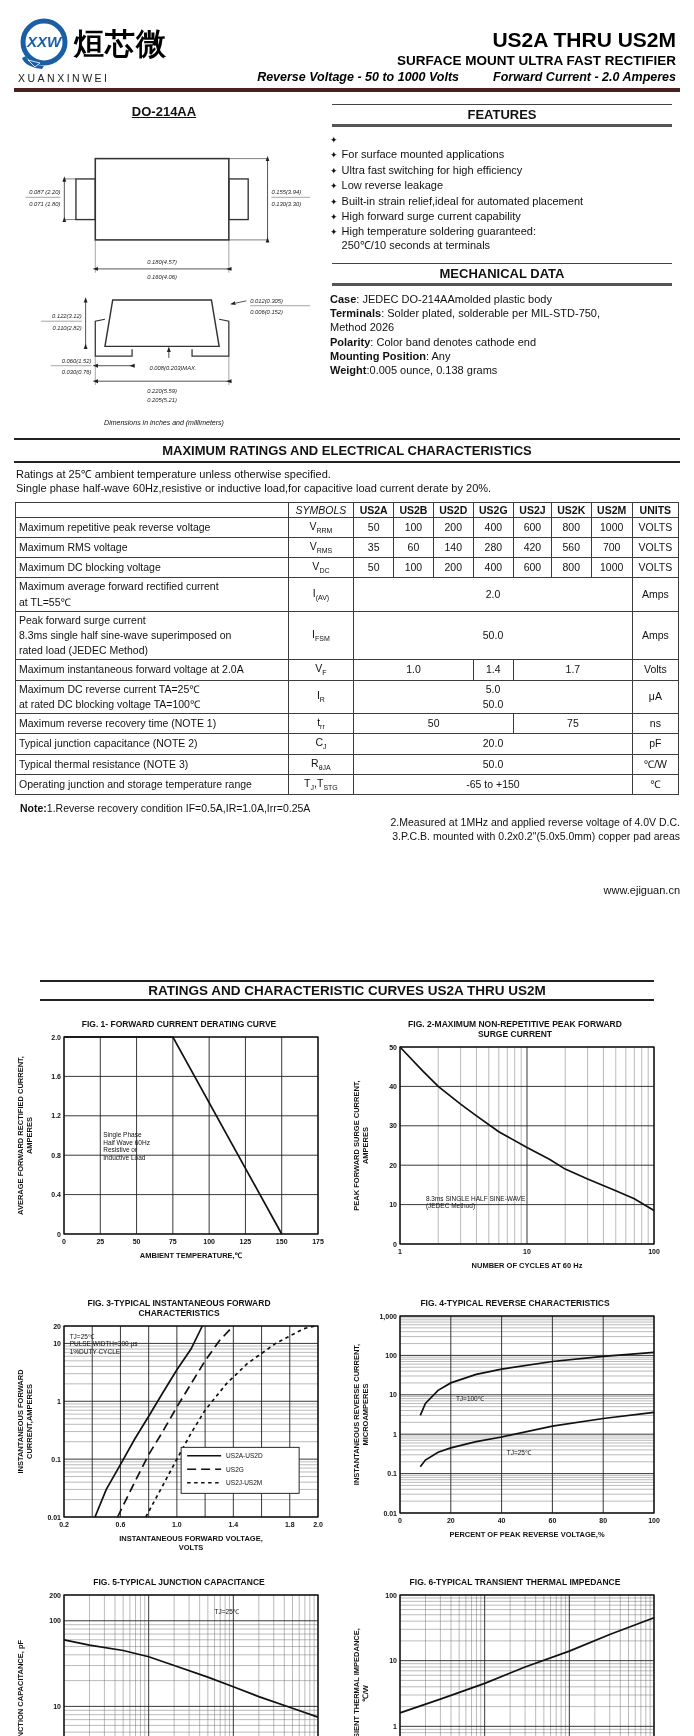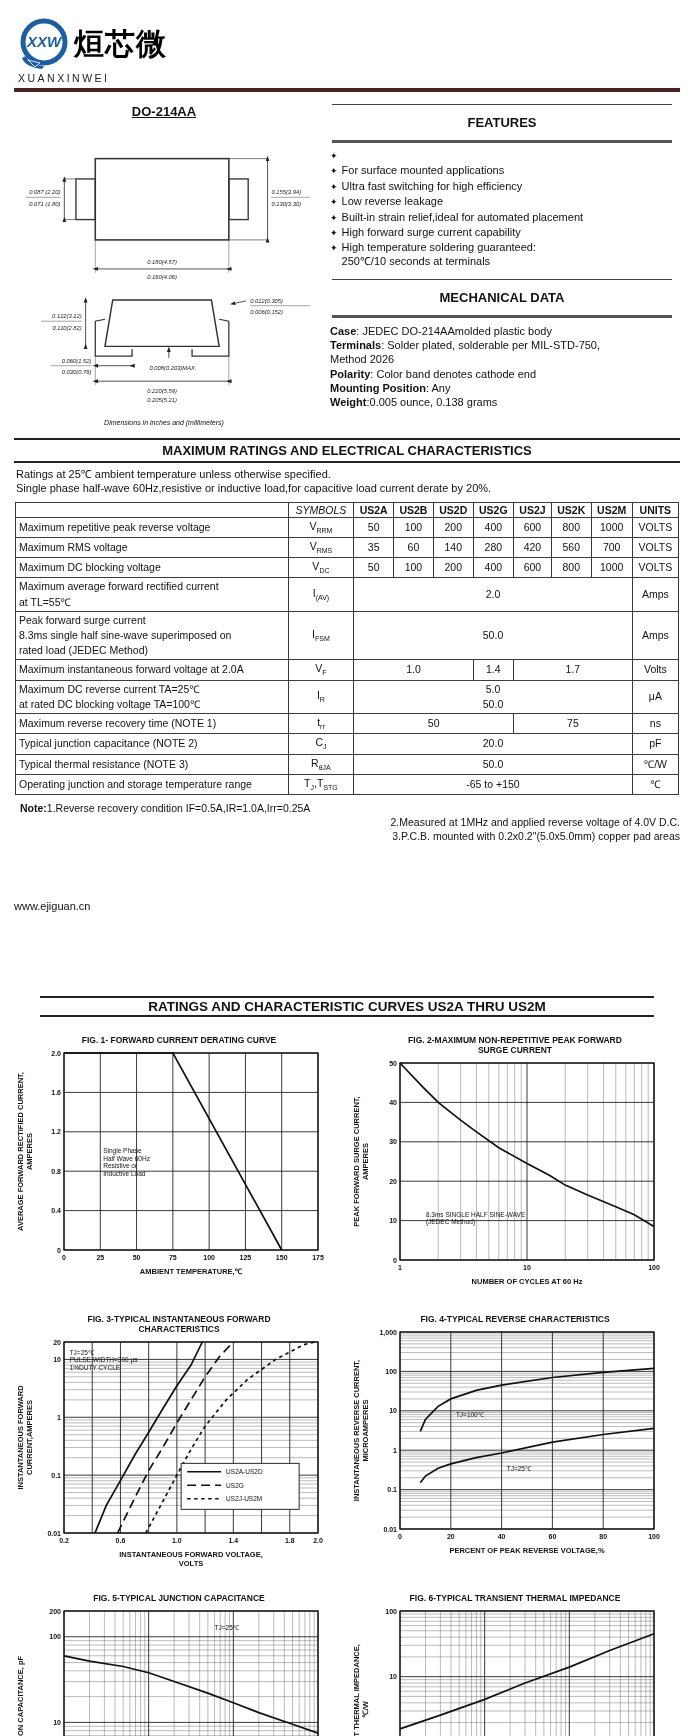--- a/index.html
+++ b/index.html
@@ -16,21 +16,21 @@
   .ds-subtitle{font-size:13.5px;font-weight:bold;color:#000;margin-top:2px;}
   .ds-tagline{font-size:12.5px;font-weight:bold;font-style:italic;color:#000;margin-top:2px;display:flex;justify-content:flex-end;gap:34px;}
   .toprule{border-bottom:4px solid #4d2020;margin:2px 0 8px 0;}
   
   .twocol{display:flex;gap:10px;}
   .leftcol{width:300px;flex:none;text-align:center;}
   .pkg-name{font-size:13px;font-weight:bold;text-decoration:underline;margin:4px 0 2px 0;}
   .pkg-foot{font-size:7px;font-style:italic;margin-top:2px;}
   .rightcol{flex:1;min-width:0;}
   .sec-head{font-size:13px;font-weight:bold;text-align:center;border-top:1px solid #444;border-bottom:3px solid #555;
-            padding:10px 0;margin:4px 8px 6px 8px;}
+            padding:2px 0;margin:4px 8px 6px 8px;}
   .features-list{list-style:none;margin:2px 0 10px 0;padding:0 0 0 6px;font-size:11px;}
   .feat-item{display:flex;gap:4px;margin-bottom:1px;line-height:1.25;}
   .bullet{flex:none;font-size:9px;line-height:1.6;}
   .feat-text{white-space:pre-line;}
   .mech{font-size:11px;padding-left:6px;line-height:1.3;}
   .mech-line{white-space:pre-line;}
   .mech-line b{font-weight:bold;}
   
   .ratings-head{font-size:13px;font-weight:bold;text-align:center;border-top:2px solid #222;border-bottom:2px solid #222;
                 padding:3px 0;margin:12px 0 4px 0;}
@@ -38,21 +38,21 @@
   table.ratings{border-collapse:collapse;margin:0 auto;width:664px;}
   table.ratings td,table.ratings th{border:1px solid #3c3c3c;font-size:10.5px;padding:1px 3px;color:#111;}
   th.th-blank{border-left:none;border-top:none;}
   .th-sym{font-style:italic;font-weight:normal;font-size:9.5px;}
   .th-type,.th-unit{font-weight:bold;}
   .c-label{text-align:left;white-space:pre-line;line-height:1.45;}
   .c-sym,.c-val,.c-unit{text-align:center;white-space:pre-line;line-height:1.45;}
   sub{font-size:7px;}
   .notes{font-size:10.5px;margin:6px 0 0 6px;line-height:1.35;}
   .notes .indent{margin-left:26px;text-align:right;}
-  .site{text-align:left;font-size:11px;margin-top:56px;}
+  .site{text-align:right;font-size:11px;margin-top:40px;}
   
   .curves-head{font-size:13.5px;font-weight:bold;text-align:center;border-top:2px solid #222;border-bottom:2px solid #222;
                padding:1px 0;margin:84px 26px 18px 26px;}
   .charts-grid{display:grid;grid-template-columns:1fr 1fr;column-gap:6px;row-gap:14px;justify-items:center;}
   .chart{width:330px;}
   .chart-title{font-size:8.5px;font-weight:bold;text-align:center;white-space:pre-line;margin-bottom:1px;}
   svg text.tick{font:bold 7px "Liberation Sans",sans-serif;fill:#111;}
   svg text.axlabel{font:bold 7.5px "Liberation Sans",sans-serif;fill:#111;}
   svg text.ann{font:6.5px "Liberation Sans",sans-serif;fill:#111;}
   svg text.dim{font:italic 6px "Liberation Sans",sans-serif;fill:#222;}
@@ -68,20 +68,28 @@
       <div class="logo-top">
         <svg width="52" height="52" viewBox="0 0 52 52">
           <circle cx="26" cy="24" r="21" fill="#fff" stroke="#1a5fa6" stroke-width="5"></circle>
           <text x="26" y="29" text-anchor="middle" class="logoxxw">XXW</text>
           <path d="M8,38 a20,12 0 0 0 18,10 l-2,3 a22,14 0 0 1 -20,-11 z" fill="#1a5fa6"></path>
           <path d="M10,42 l12,3 -5,4 z" fill="#1a5fa6" stroke="#fff" stroke-width="0.8"></path>
         </svg>
         <div class="logo-cn">烜芯微</div>
       </div>
       <div class="logo-en">XUANXINWEI</div>
+    </div>
+    <div class="titleblock">
+      <div class="ds-title">US2A THRU US2M</div>
+      <div class="ds-subtitle">SURFACE MOUNT ULTRA FAST RECTIFIER</div>
+      <div class="ds-tagline">
+        <span>Reverse Voltage - 50 to 1000 Volts</span>
+        <span>Forward Current - 2.0 Amperes</span>
+      </div>
     </div>
   </div>
   <div class="toprule"></div>
 
   <div class="twocol">
     <div class="leftcol">
       <div class="pkg-name">DO-214AA</div>
       <svg width="300" height="292" viewBox="0 0 310 292">
         <defs>
           <marker id="ar" markerWidth="7" markerHeight="7" refX="3.5" refY="3.5" orient="auto">

